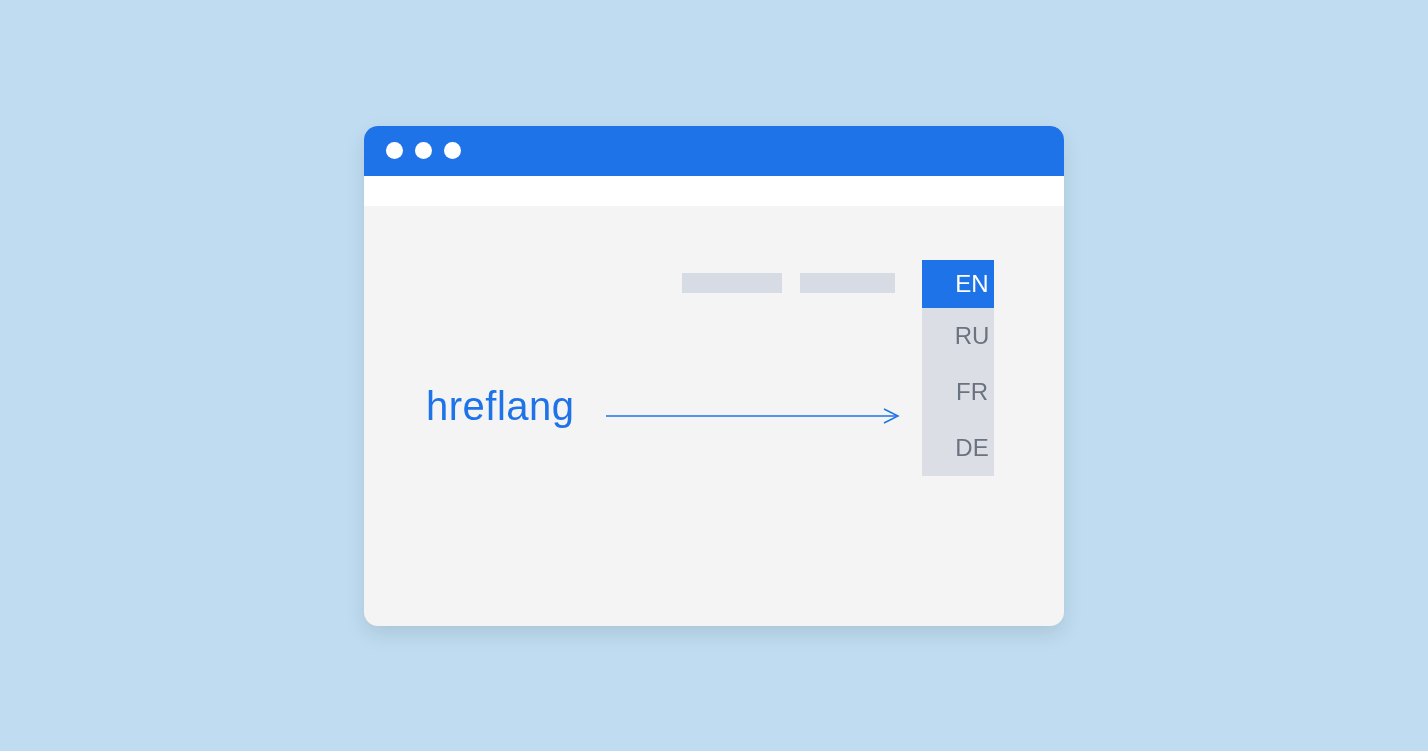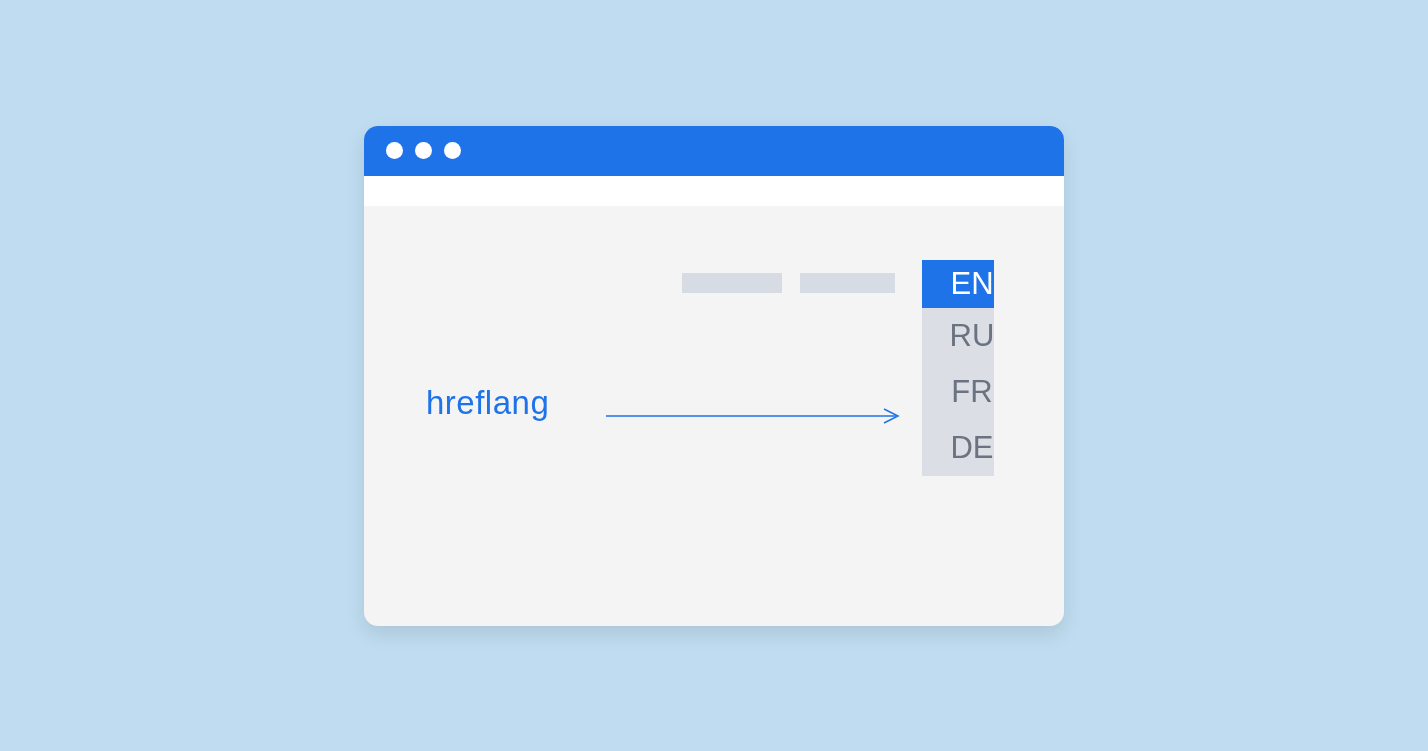--- a/index.html
+++ b/index.html
@@ -59,36 +59,36 @@
     right: 70px;
     width: 72px;
     display: flex;
     flex-direction: column;
   }
   .lang-item {
     height: 56px;
     display: flex;
     align-items: center;
     justify-content: center;
-    font-size: 31px;
+    font-size: 24px;
     font-weight: 400;
     background: #DBDFE5;
     color: #6B7280;
     padding-left: 28px;
   }
   .lang-item.selected {
     background: #1E73E8;
     color: #FFFFFF;
     height: 48px;
   }
   .hreflang-label {
     position: absolute;
     top: 178px;
     left: 62px;
-    font-size: 33px;
+    font-size: 40px;
     font-weight: 400;
     color: #1E73E8;
     letter-spacing: 0.5px;
   }
   .arrow {
     position: absolute;
     top: 200px;
     left: 242px;
     width: 300px;
     height: 20px;

